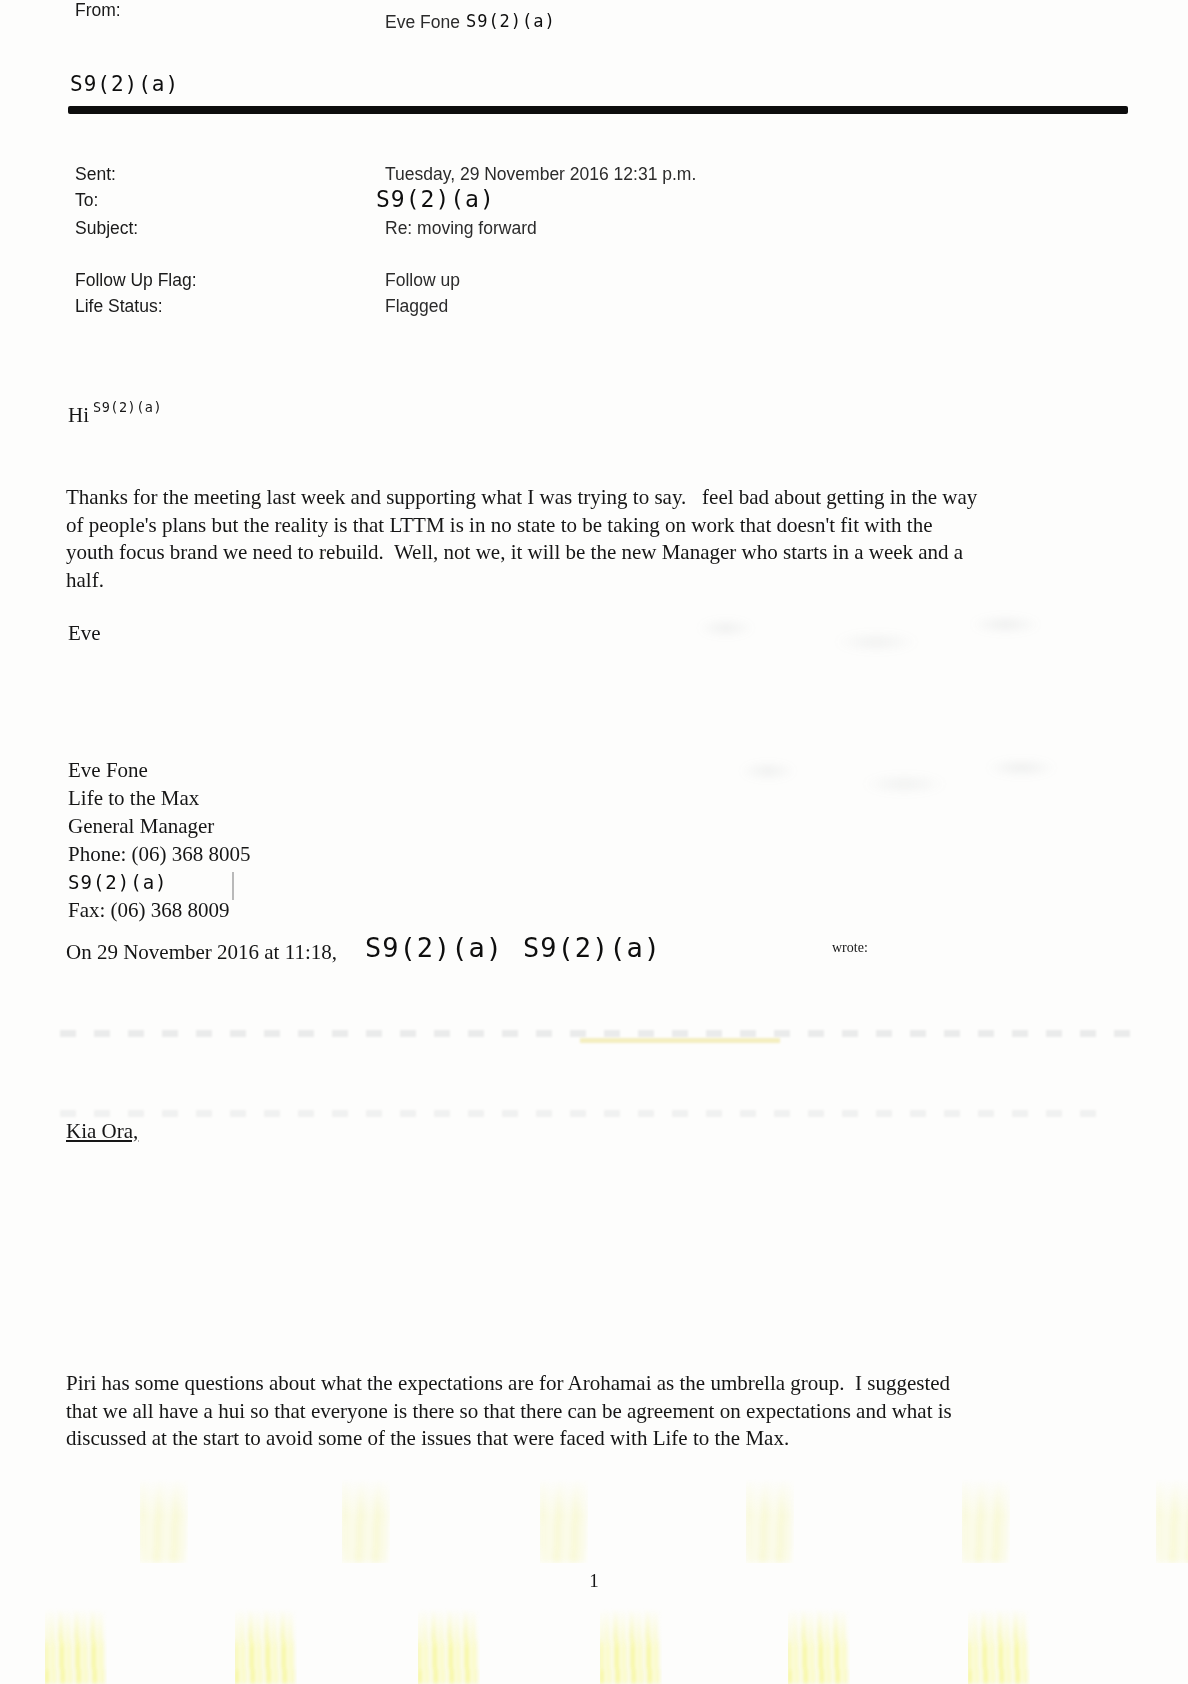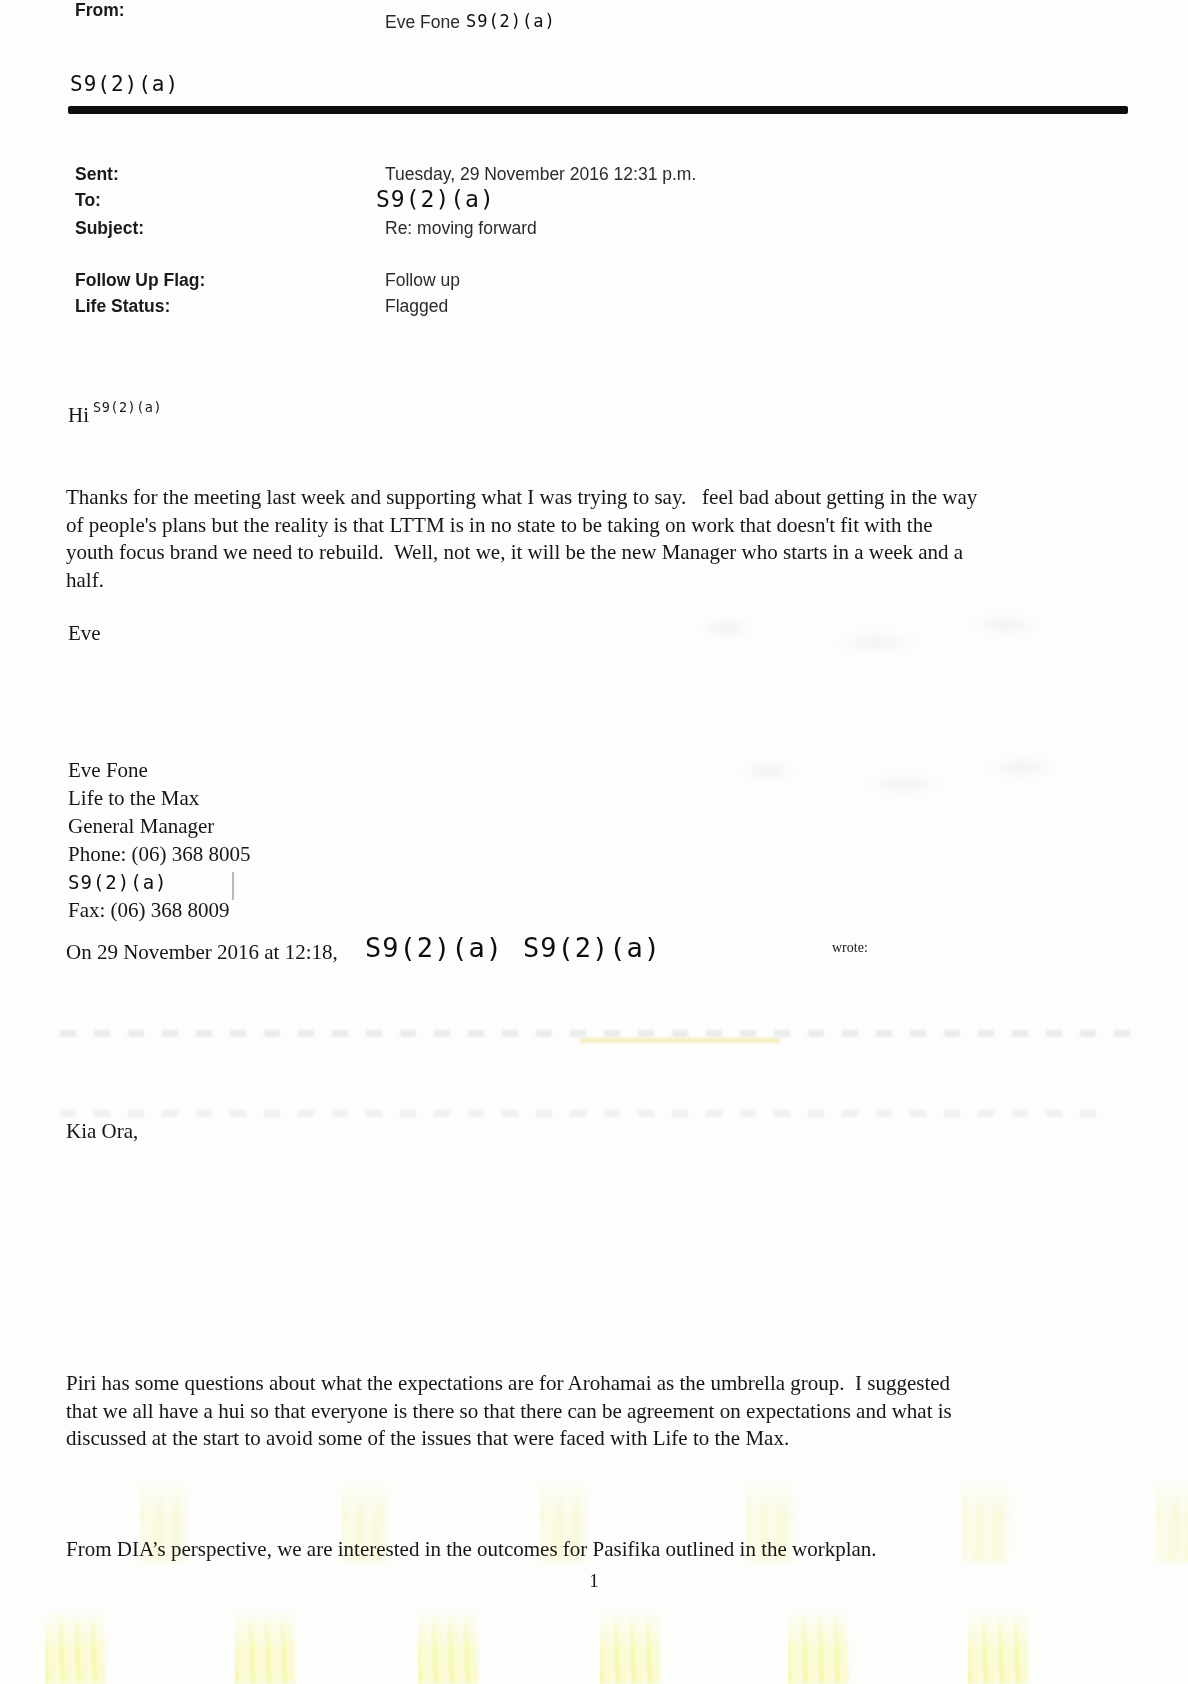--- a/index.html
+++ b/index.html
@@ -18,21 +18,21 @@
     color:#0e0e0e;
     letter-spacing:1px;
     white-space:nowrap;
   }
   .top-redaction{position:absolute;left:70px;top:72px;font-size:21px;}
   
   .rule{position:absolute;left:68px;top:106px;width:1060px;height:8px;background:#0d0d0d;border-radius:2px;}
   
   .hdr{position:absolute;left:75px;top:0;width:1050px;
        font-family:"Liberation Sans",sans-serif;font-size:17.5px;color:#222;}
-  .hdr .lbl{position:absolute;left:0;font-weight:700;color:#1a1a1a;text-align:right;}
+  .hdr .lbl{position:absolute;left:0;font-weight:400;color:#1a1a1a;text-align:right;}
   .hdr .val{position:absolute;left:310px;color:#2b2b2b;}
   .row-from{top:138px;}
   .row-sent{top:164px;}
   .row-to{top:186px;}
   .row-subject{top:218px;}
   .row-followup{top:270px;}
   .row-flagstatus{top:296px;}
   .hdr .val .mono{font-size:17px;margin-left:6px;position:relative;top:-1px;}
   .to-mono{position:absolute;left:301px;top:-4px;font-size:23px;}
   
@@ -46,21 +46,21 @@
   .sig{position:absolute;left:68px;top:756px;font-size:21px;line-height:28px;}
   .sig div{height:28px;}
   .sig .mono{font-size:19px;}
   .sig-tick{position:absolute;left:164px;top:116px;width:2px;height:12px;background:#b9b9b9;}
   
   .quoted-intro{position:absolute;left:66px;top:928px;width:1060px;height:44px;}
   .qi-prefix{position:absolute;left:0;top:12px;font-size:21px;white-space:nowrap;}
   .qi-red1{position:absolute;left:299px;top:4px;font-size:27px;}
   .qi-red2{position:absolute;left:457px;top:4px;font-size:27px;}
   .qi-wrote{position:absolute;left:766px;top:12px;font-size:14px;}
-  .kia-ora{top:1118px;}
+  .kia-ora{top:1118px;text-decoration:underline;}
   .qpara1{top:1230px;width:1010px;}
   .qpara2{top:1370px;width:1010px;}
   .qpara3{top:1536px;width:1010px;}
   .page-number{position:absolute;left:0;top:1570px;width:1188px;text-align:center;font-size:19px;}
   
   .artifact{pointer-events:none;}
   .ghost-dashes{
     position:absolute;height:7px;
     background:repeating-linear-gradient(90deg,rgba(140,145,148,0.16) 0 16px,rgba(140,145,148,0) 16px 34px);
     filter:blur(1px);
@@ -174,27 +174,26 @@
     <div>Eve Fone</div>
     <div>Life to the Max</div>
     <div>General Manager</div>
     <div>Phone: (06) 368 8005</div>
     <div class="mono">S9(2)(a)</div>
     <div>Fax: (06) 368 8009</div>
     <div class="sig-tick artifact"></div>
   </div>
 
   <div class="quoted-intro">
-    <span class="qi-prefix">On 29 November 2016 at 12:18,</span>
+    <span class="qi-prefix">On 29 November 2016 at 11:18,</span>
     <span class="mono qi-red1">S9(2)(a)</span>
     <span class="mono qi-red2">S9(2)(a)</span>
     <span class="qi-wrote">wrote:</span>
   </div>
 
   <div class="serif-block kia-ora">Kia Ora,</div>
   <div class="serif-block qpara2">Piri has some questions about what the expectations are for Arohamai as the umbrella group.  I suggested
 that we all have a hui so that everyone is there so that there can be agreement on expectations and what is
 discussed at the start to avoid some of the issues that were faced with Life to the Max.</div>
-  <div class="serif-block qpara3">From DIA’s perspective, we are interested in the outcomes for Pasifika outlined in the workplan.</div>
 
   <div class="page-number">1</div>
 
 </div>
 
 </body></html>

